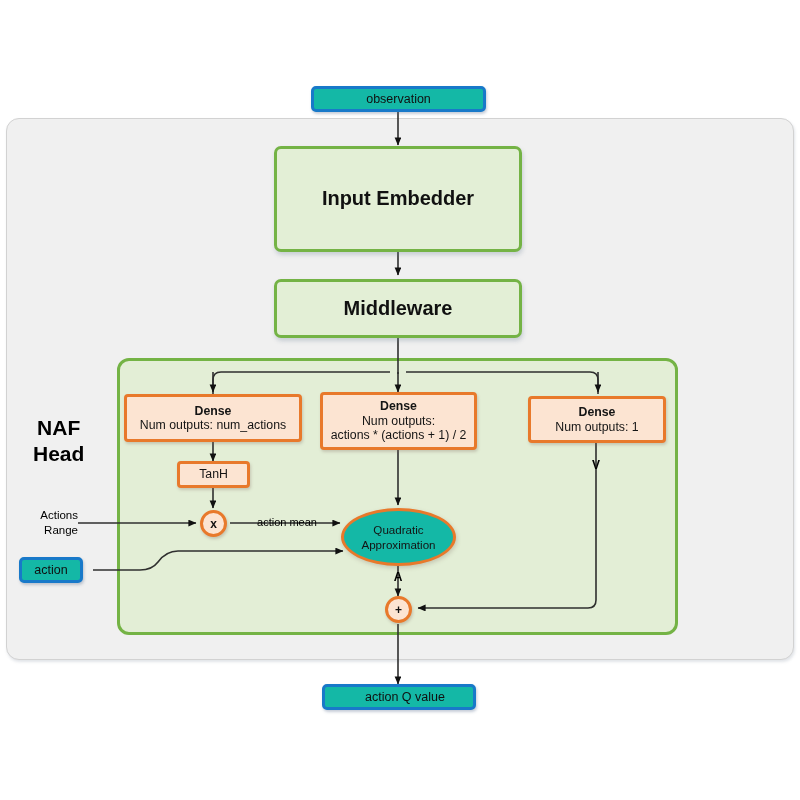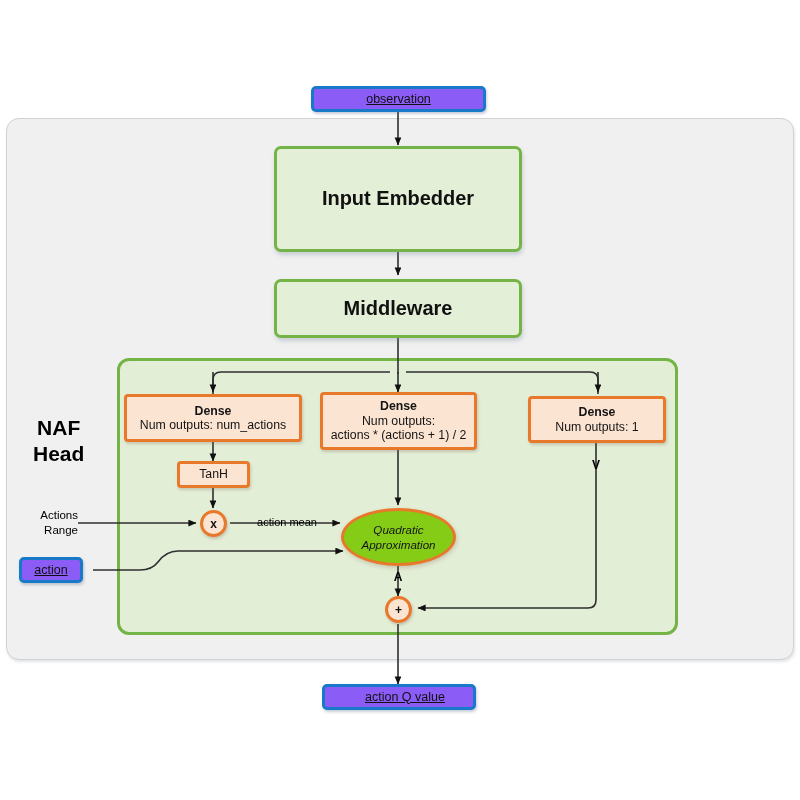--- a/index.html
+++ b/index.html
@@ -56,27 +56,26 @@
     top: 358px;
     width: 561px;
     height: 277px;
     background: #e3eed6;
     border: 3px solid #74b345;
     border-radius: 12px;
     box-sizing: border-box;
   }
   
   .io-box {
-    background: #8b5cf6;
+    background: #14b8a6;
     border: 3px solid #1879c9;
     border-radius: 5px;
     color: #101010;
     font-size: 12.5px;
     box-shadow: 1px 2px 3px rgba(90,110,140,0.35);
-    text-decoration: underline;
   }
   
   .green-box {
     background: #e3efd6;
     border: 3px solid #74b345;
     border-radius: 7px;
     color: #111111;
     font-weight: bold;
     box-shadow: 1px 3px 4px rgba(110,130,150,0.30);
   }
@@ -103,34 +102,33 @@
     align-items: center;
     justify-content: center;
     font-size: 12px;
     font-weight: bold;
     color: #111;
     box-shadow: 1px 2px 3px rgba(130,110,100,0.32);
   }
   
   .ellipse-node {
     position: absolute;
-    background: #84cc16;
+    background: #14b8a6;
     border: 3px solid #e8792b;
     border-radius: 50%;
     box-sizing: border-box;
     display: flex;
     flex-direction: column;
     align-items: center;
     justify-content: center;
     font-size: 11.6px;
     color: #141414;
     text-align: center;
     line-height: 1.3;
     box-shadow: 1px 2px 4px rgba(130,110,100,0.30);
-    font-style: italic;
   }
   
   .plain-label {
     position: absolute;
     color: #000000;
     font-size: 11.5px;
     text-align: right;
     line-height: 1.28;
   }
   .head-title {

